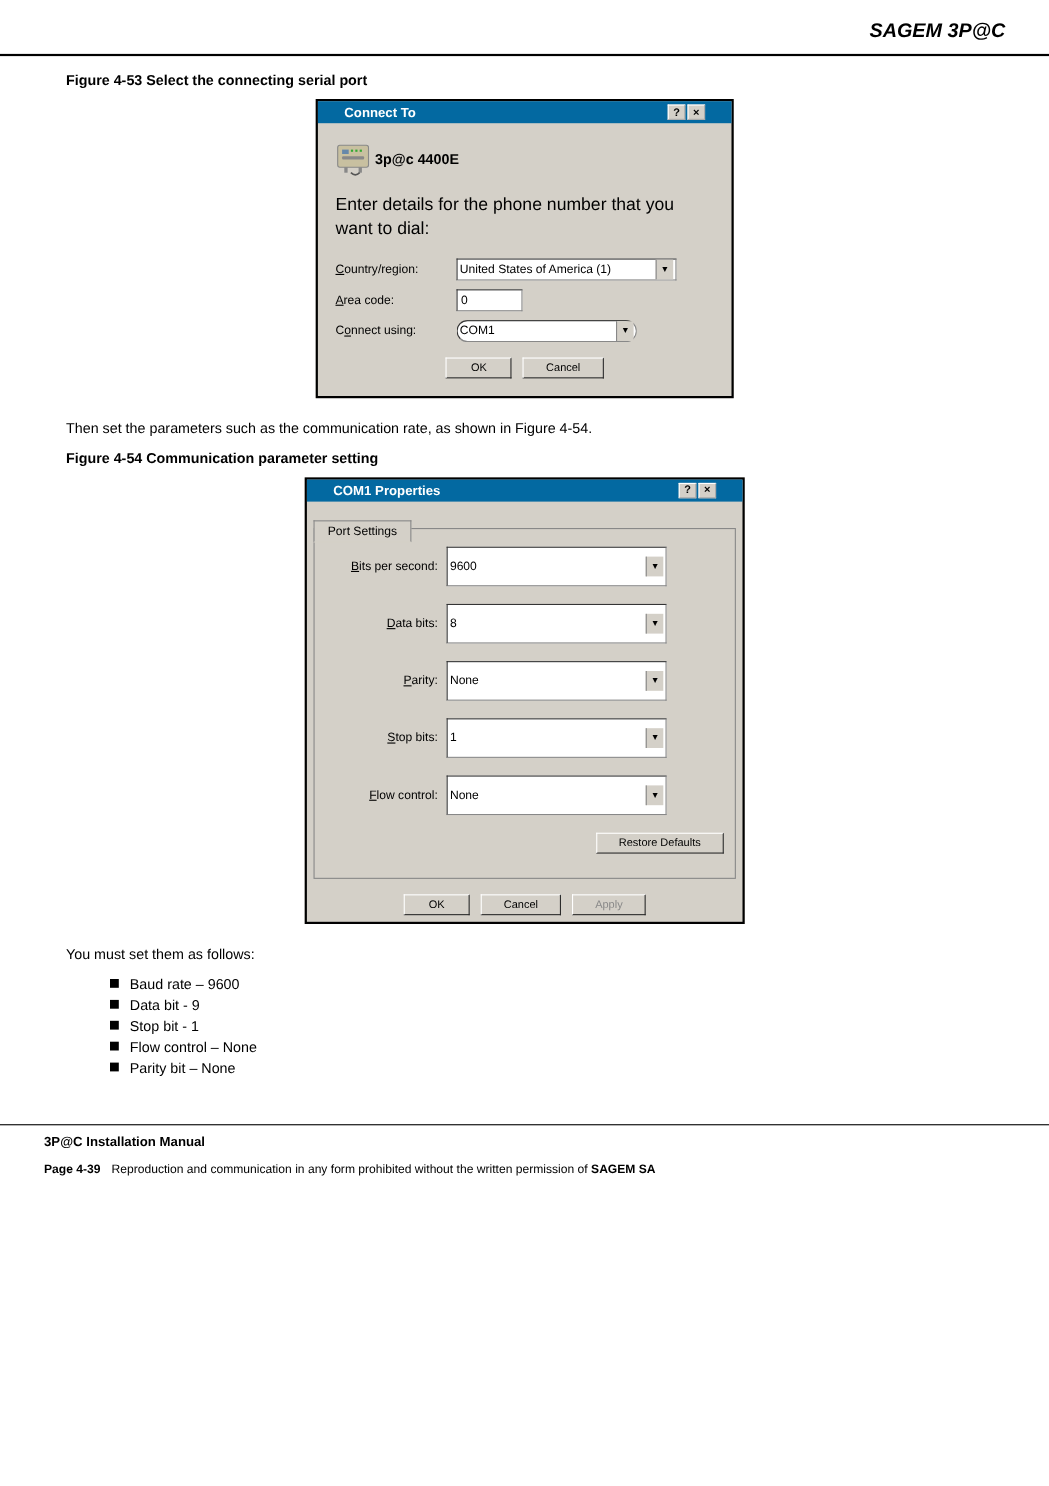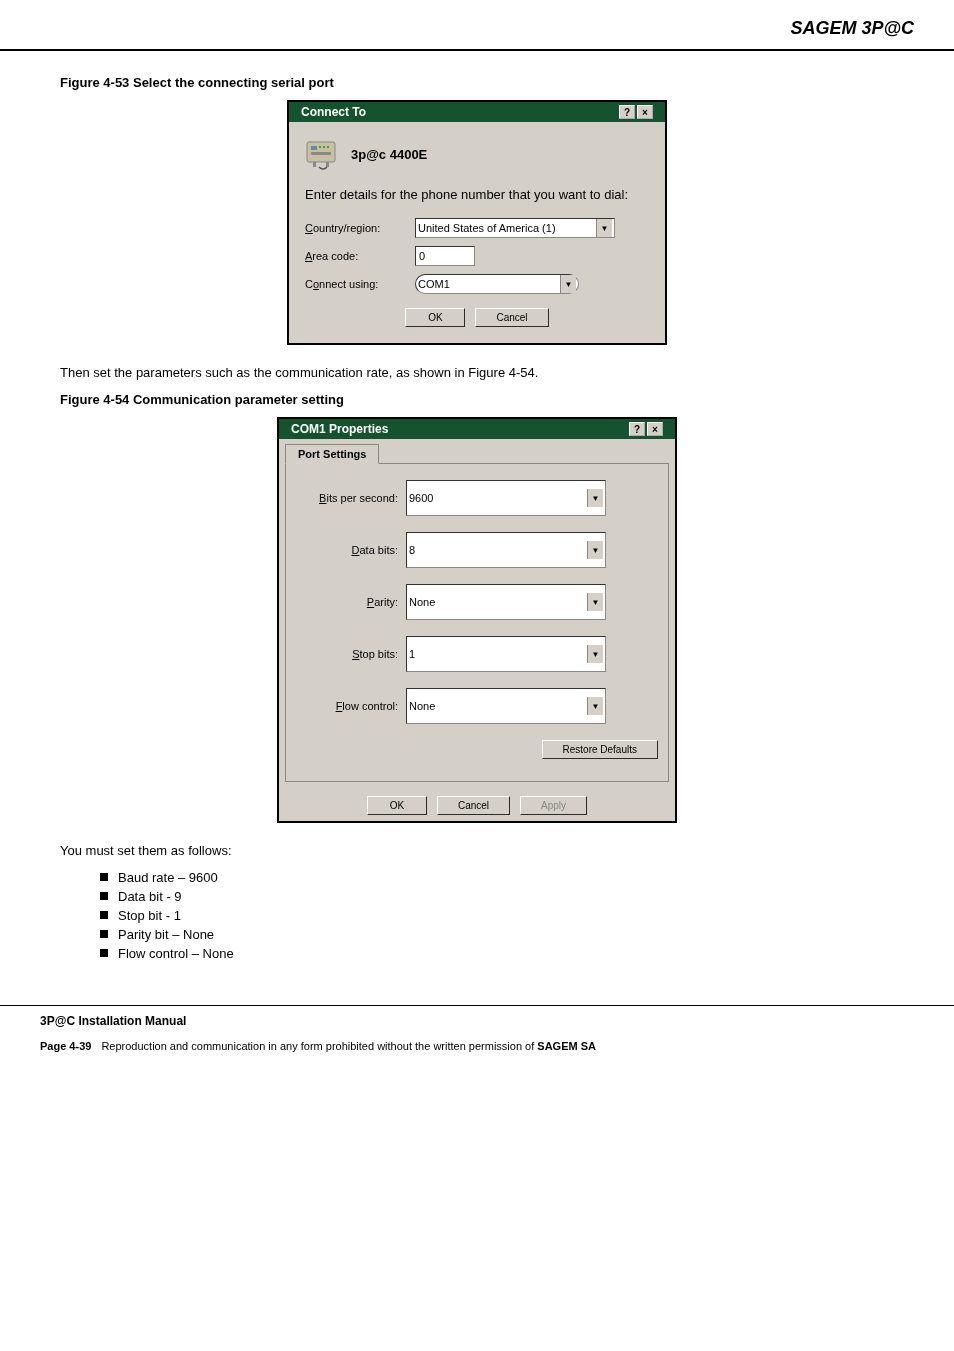--- a/index.html
+++ b/index.html
@@ -11,21 +11,21 @@
       min-height: 1351px;
       color: #000;
     }
 
     
     .page-header {
       display: flex;
       justify-content: flex-end;
       padding: 18px 40px 10px 40px;
       border-bottom: 2px solid #000;
-      margin-bottom: 14px;
+      margin-bottom: 4px;
     }
     .page-header-title {
       font-style: italic;
       font-weight: bold;
       font-size: 18px;
     }
 
     .page-content {
       padding: 10px 60px 20px 60px;
     }
@@ -41,23 +41,23 @@
     .dialog {
       border: 2px solid #000;
       background: #d4d0c8;
       width: 380px;
       margin: 0 auto 20px auto;
       font-family: 'Arial', sans-serif;
       font-size: 12px;
     }
 
     .dialog-titlebar {
-      background: #14532d;
+      background: #0369a1;
       color: #fff;
-      padding: 3px 12px;
+      padding: 3px 24px;
       display: flex;
       justify-content: space-between;
       align-items: center;
       font-size: 12px;
       font-weight: bold;
     }
 
     .dialog-titlebar-buttons {
       display: flex;
       gap: 2px;
@@ -76,31 +76,30 @@
       cursor: pointer;
     }
 
     .dialog-body {
       padding: 14px 16px 10px 16px;
     }
 
     .dialog-icon-row {
       display: flex;
       align-items: center;
-      gap: 10px;
       margin-bottom: 14px;
     }
 
     .dialog-product-name {
       font-size: 13px;
       font-weight: bold;
     }
 
     .dialog-description {
-      font-size: 13px;
+      font-size: 16px;
       margin-bottom: 14px;
       line-height: 1.4;
     }
 
     .form-row {
       display: flex;
       align-items: center;
       margin-bottom: 8px;
     }
 
@@ -196,22 +195,21 @@
     }
 
     .tab {
       background: #d4d0c8;
       border: 1px solid #888;
       border-bottom: none;
       padding: 3px 12px;
       font-size: 11px;
       cursor: pointer;
       position: relative;
-      top: 1px;
-      font-weight: bold;
+      top: 13px;
     }
 
     .tab-active {
       background: #d4d0c8;
       border-bottom: 1px solid #d4d0c8;
       z-index: 1;
     }
 
     .tab-content {
       border: 1px solid #888;
@@ -485,25 +483,25 @@
     <div class="bullet-item">
       <span class="bullet-square"></span>
       <span>Data bit  -  9</span>
     </div>
     <div class="bullet-item">
       <span class="bullet-square"></span>
       <span>Stop bit  -  1</span>
     </div>
     <div class="bullet-item">
       <span class="bullet-square"></span>
-      <span>Parity bit – None</span>
+      <span>Flow control – None</span>
     </div>
     <div class="bullet-item">
       <span class="bullet-square"></span>
-      <span>Flow control – None</span>
+      <span>Parity bit – None</span>
     </div>
   </div>
 
 </div>
 
 <div class="page-footer">
   <div class="footer-top">3P@C Installation Manual</div>
   <div class="footer-bottom">
     <span class="footer-page">Page 4-39</span>
     <span>

